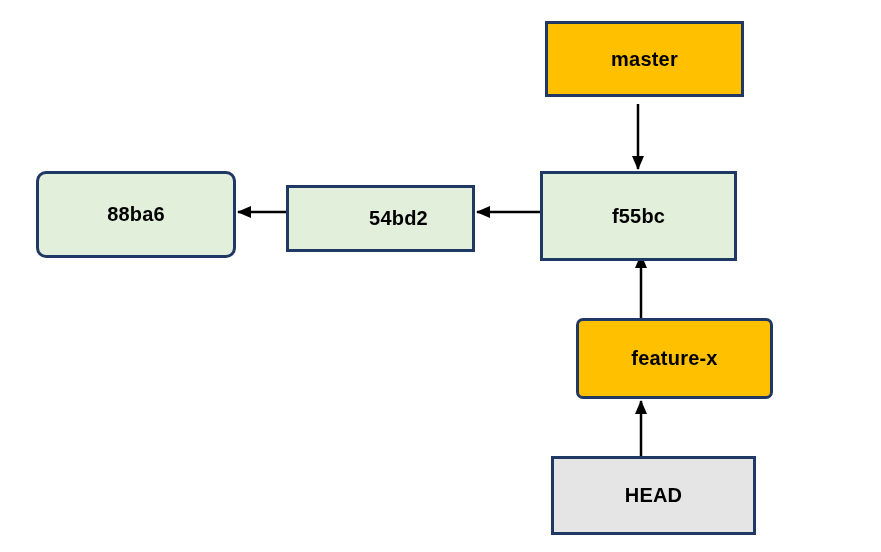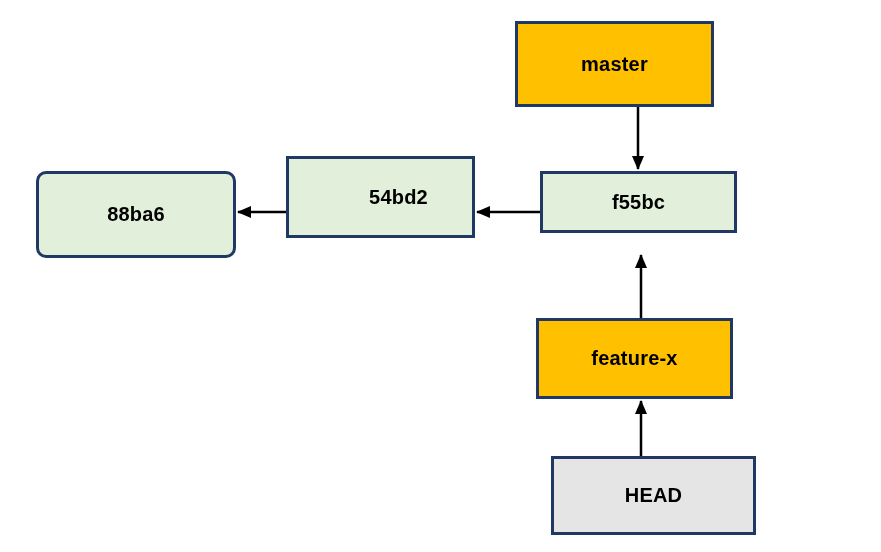--- a/index.html
+++ b/index.html
@@ -32,25 +32,25 @@
     justify-content: center;
     font-weight: bold;
     font-size: 20px;
     color: #000000;
     letter-spacing: 0.2px;
   }
   .node-branch { background: #FFC000; }
   .node-commit { background: #E2EFDA; }
   .node-head   { background: #e5e5e5; }
 
-  .node-master    { left: 515px; top: 21px;  width: 199px; height: 86px; }
-  .node-f55bc     { left: 540px; top: 171px; width: 197px; height: 62px; }
-  .node-54bd2     { left: 286px; top: 156px; width: 189px; height: 82px; padding-left: 36px; }
+  .node-master    { left: 545px; top: 21px;  width: 199px; height: 76px; }
+  .node-f55bc     { left: 540px; top: 171px; width: 197px; height: 90px; }
+  .node-54bd2     { left: 286px; top: 185px; width: 189px; height: 67px; padding-left: 36px; }
   .node-88ba6     { left: 36px;  top: 171px; width: 200px; height: 87px; border-radius: 10px; }
-  .node-feature-x { left: 536px; top: 318px; width: 197px; height: 81px; }
+  .node-feature-x { left: 576px; top: 318px; width: 197px; height: 81px; border-radius: 7px; }
   .node-headbox   { left: 551px; top: 456px; width: 205px; height: 79px; }
 </style>
 </head>
 <body>
 
 <div class="canvas">
 
   <svg class="arrows" width="881" height="552" viewBox="0 0 881 552" xmlns="http://www.w3.org/2000/svg">
     <defs>
       <marker id="arrowhead" markerUnits="userSpaceOnUse" markerWidth="14" markerHeight="12" refX="13" refY="6" orient="auto">

